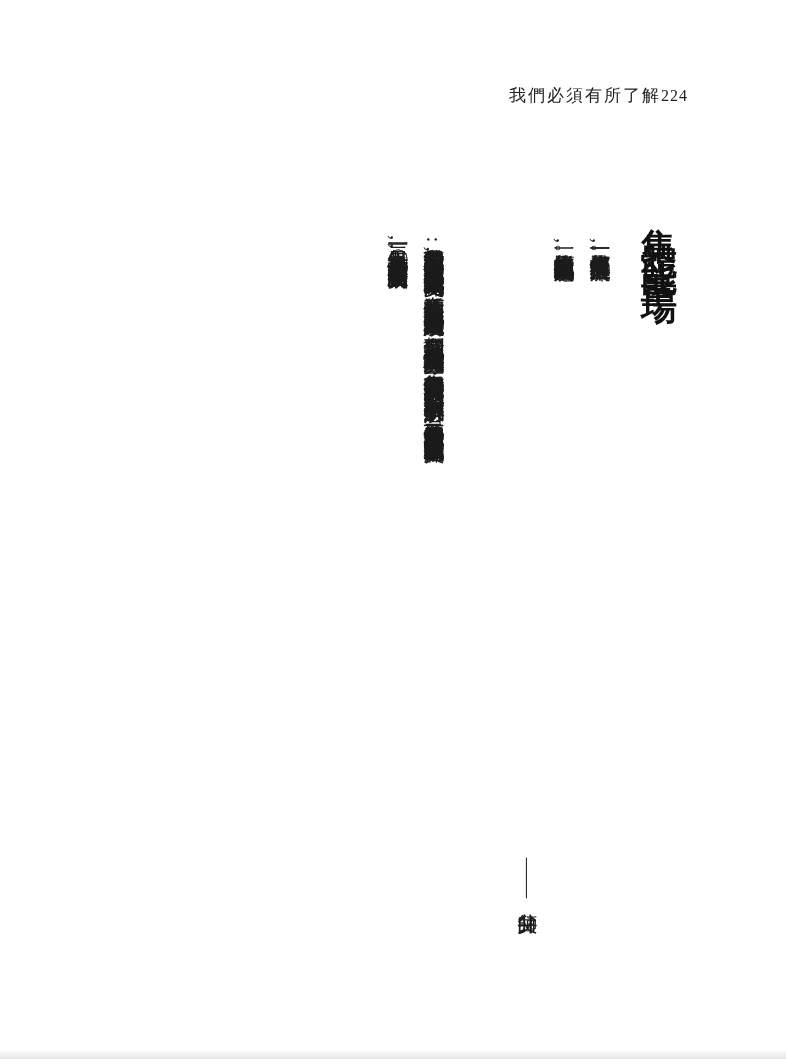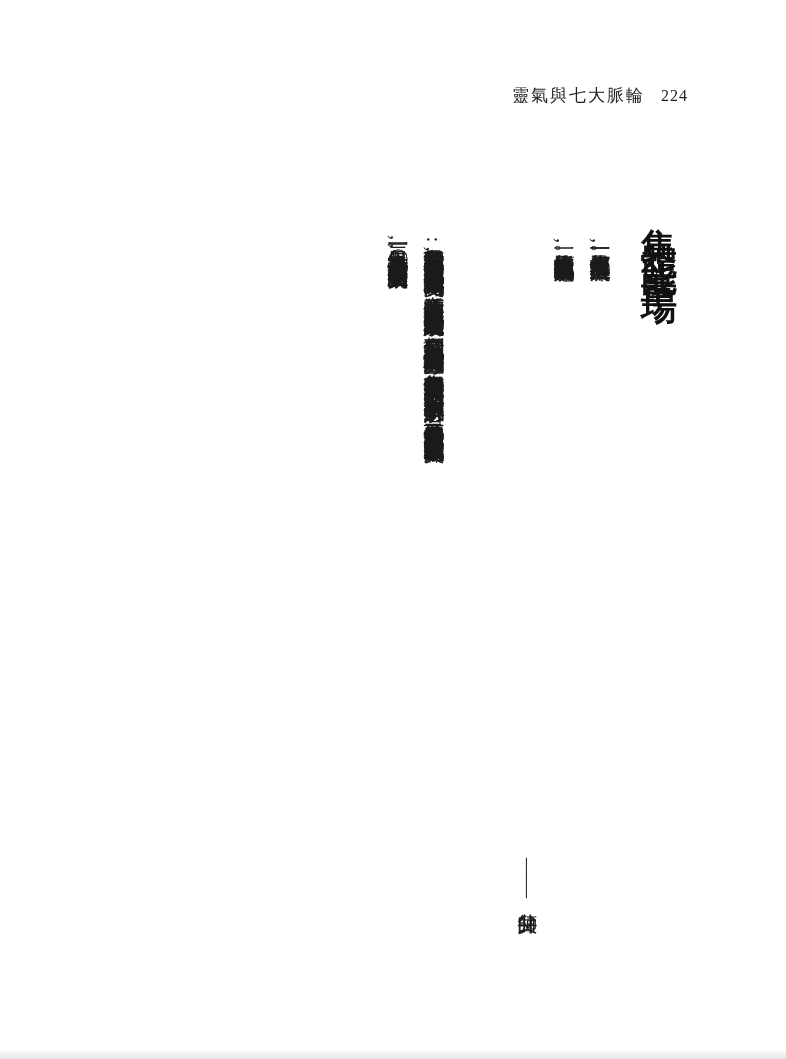--- a/index.html
+++ b/index.html
@@ -34,21 +34,20 @@
   .running-head {
     position: absolute;
     top: 84px;
     right: 98px;
     font-size: 17px;
     letter-spacing: 2px;
     color: #222;
     white-space: nowrap;
   }
   .running-head .folio {
-    margin-left: 16px;
     letter-spacing: 1px;
     font-size: 16px;
   }
 
   
   .content {
     position: absolute;
     top: 200px;
     right: 100px;
     left: 130px;
@@ -85,21 +84,21 @@
     text-indent: 1.5em;         
     letter-spacing: 0.3px;
   }
 </style>
 </head>
 <body>
 
 <div class="page">
 
   <header class="running-head">
-    <span>靈氣與七大脈輪</span><span class="folio">224</span>
+    <span>我們必須有所了解</span><span class="folio">224</span>
   </header>
 
   <main class="content">
 
     <h1 class="title">集體能量場</h1>
 
     <section class="quote">
       <p class="quote-line">每一個人都是一條河流,從過去流向未來。</p>
       <p class="quote-line">每一條河流的水之本質,都和其他河流的水毫無二致。</p>
       <p class="attribution">——臼井師父</p>

